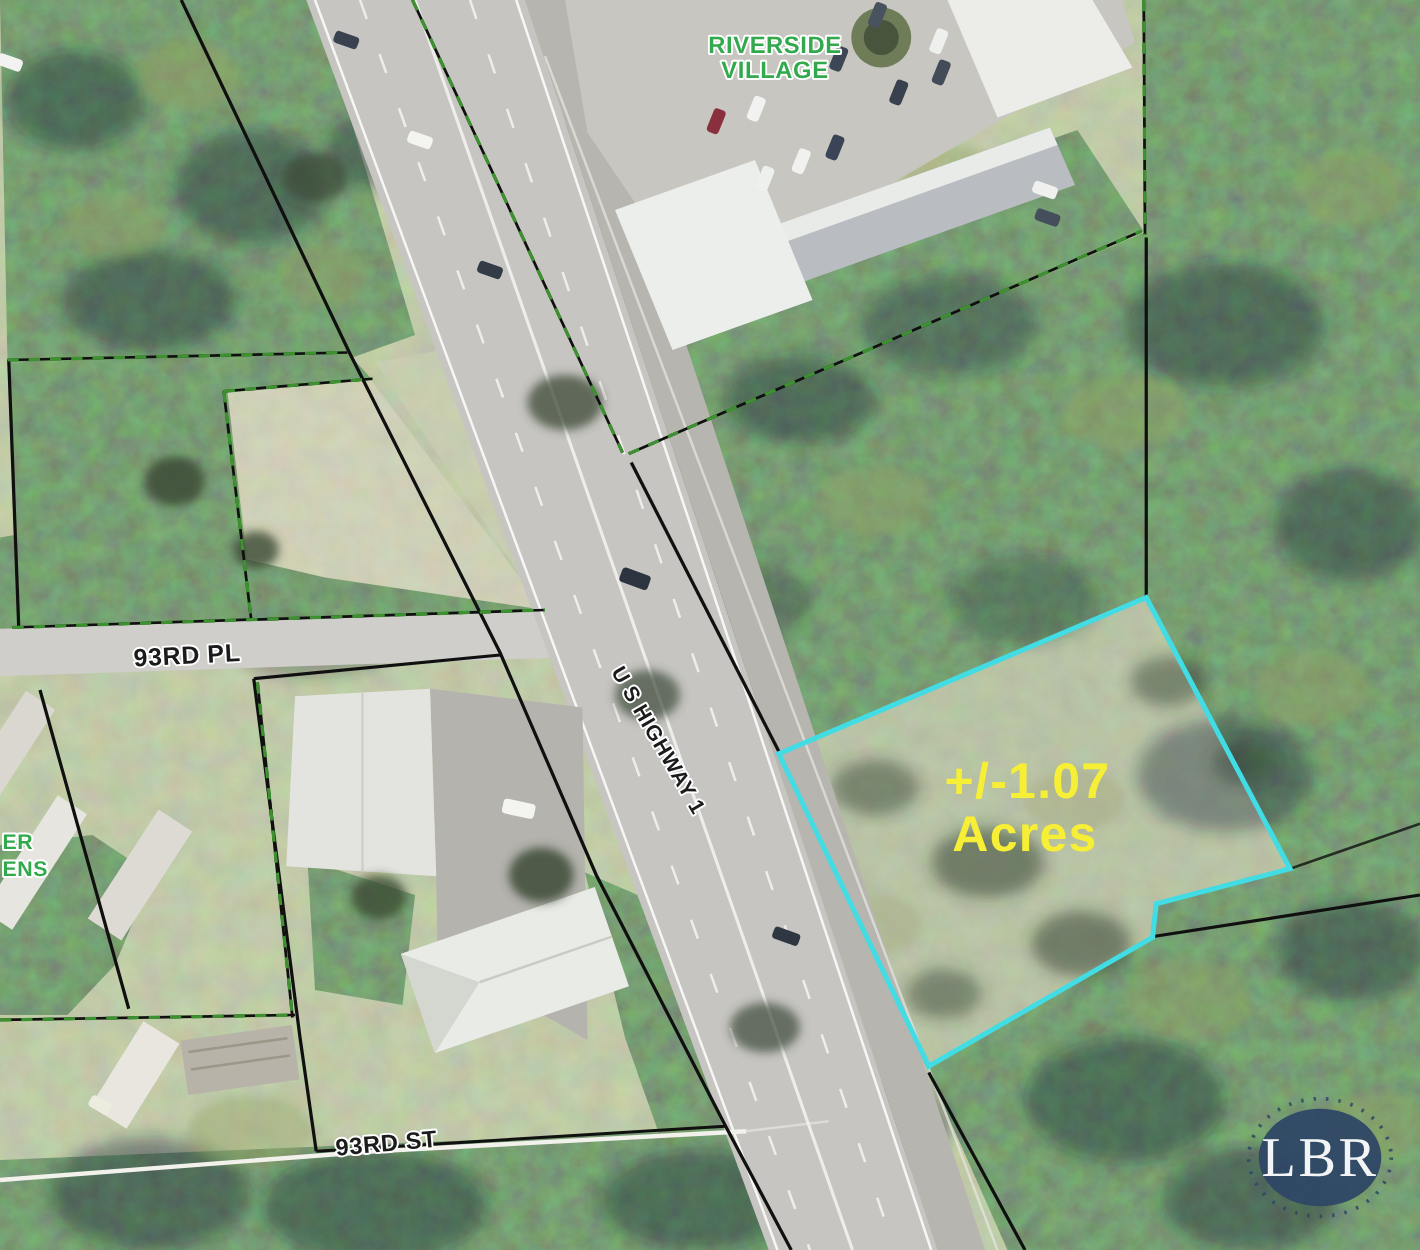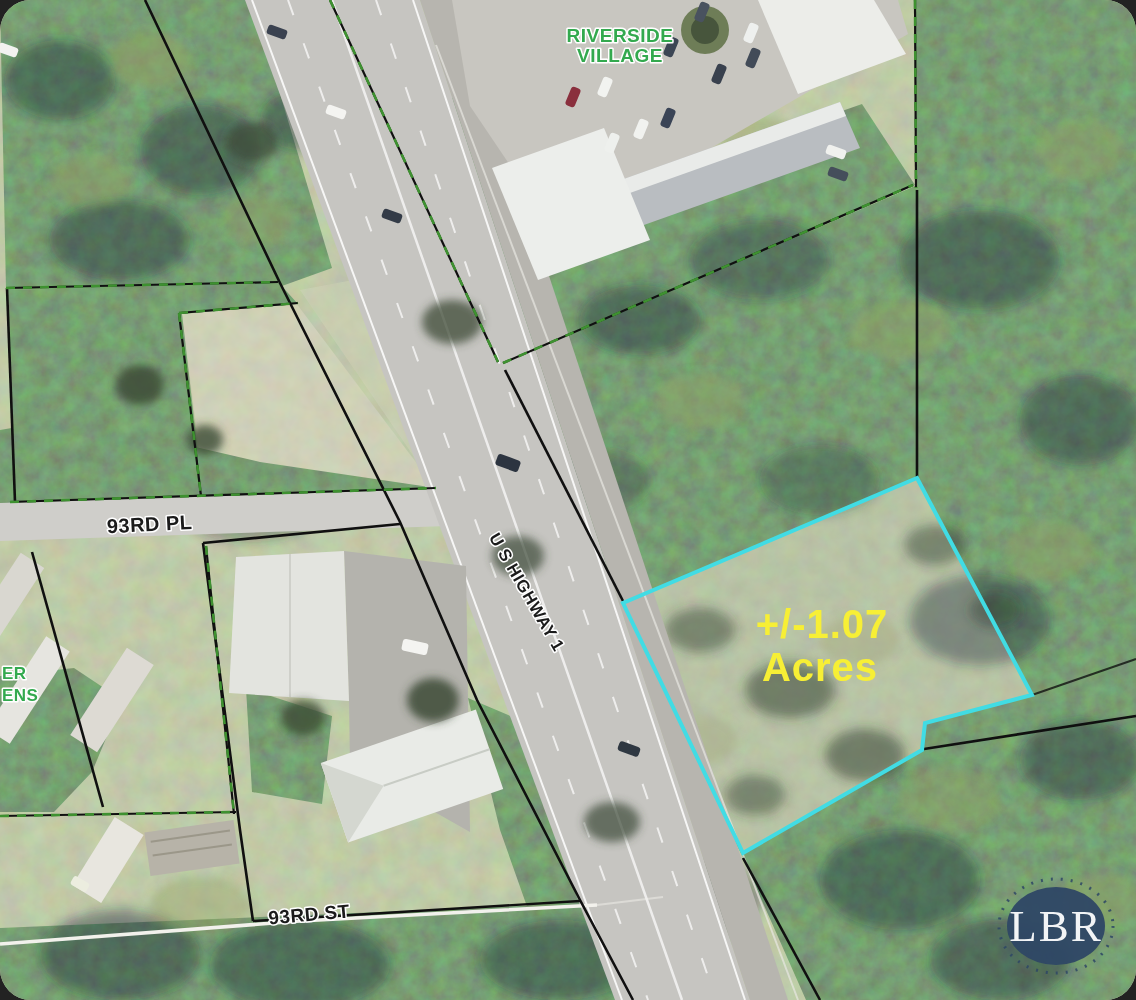--- a/index.html
+++ b/index.html
@@ -1,16 +1,16 @@
 <!DOCTYPE html>
 <html><head>
 <meta charset="utf-8">
 <style>
   html,body{margin:0;padding:0;background:#222;}
-  #stage{position:relative;width:1136px;height:1000px;overflow:hidden;font-family:"Liberation Sans",sans-serif;border-radius:31px;}
+  #stage{position:relative;width:1136px;height:1000px;overflow:hidden;font-family:"Liberation Sans",sans-serif;}
   svg{display:block;}
   .maplabel{font-family:"Liberation Sans",sans-serif;font-weight:bold;paint-order:stroke;stroke:#ffffff;stroke-width:3px;stroke-linejoin:round;letter-spacing:0.5px;}
   .acres{font-family:"Liberation Sans",sans-serif;font-weight:bold;letter-spacing:1px;}
   .logotext{font-family:"Liberation Serif",serif;letter-spacing:2px;}
 </style>
 </head>
 <body>
 
 <div id="stage">
 <svg width="1136" height="1000" viewBox="0 0 1136 1000" xmlns="http://www.w3.org/2000/svg">

